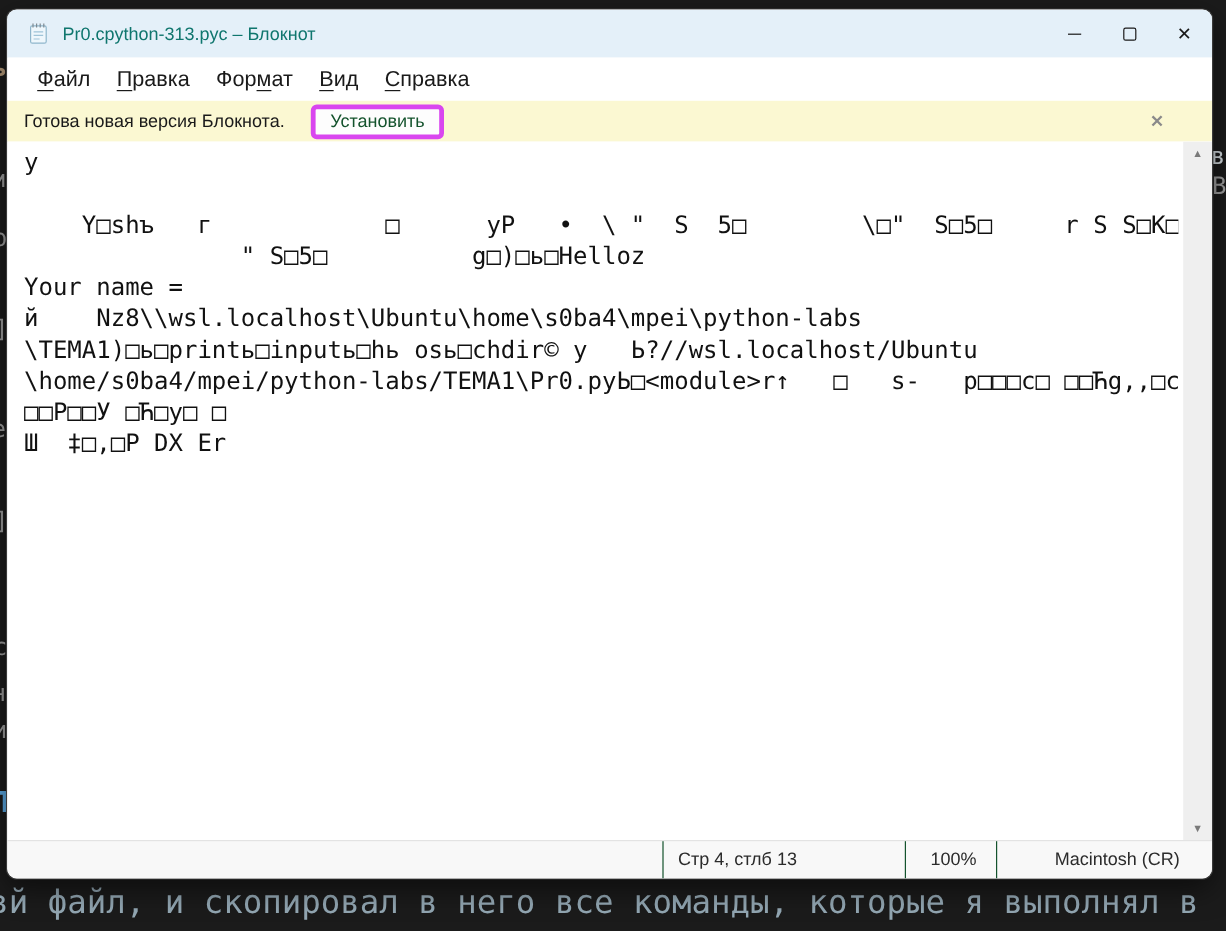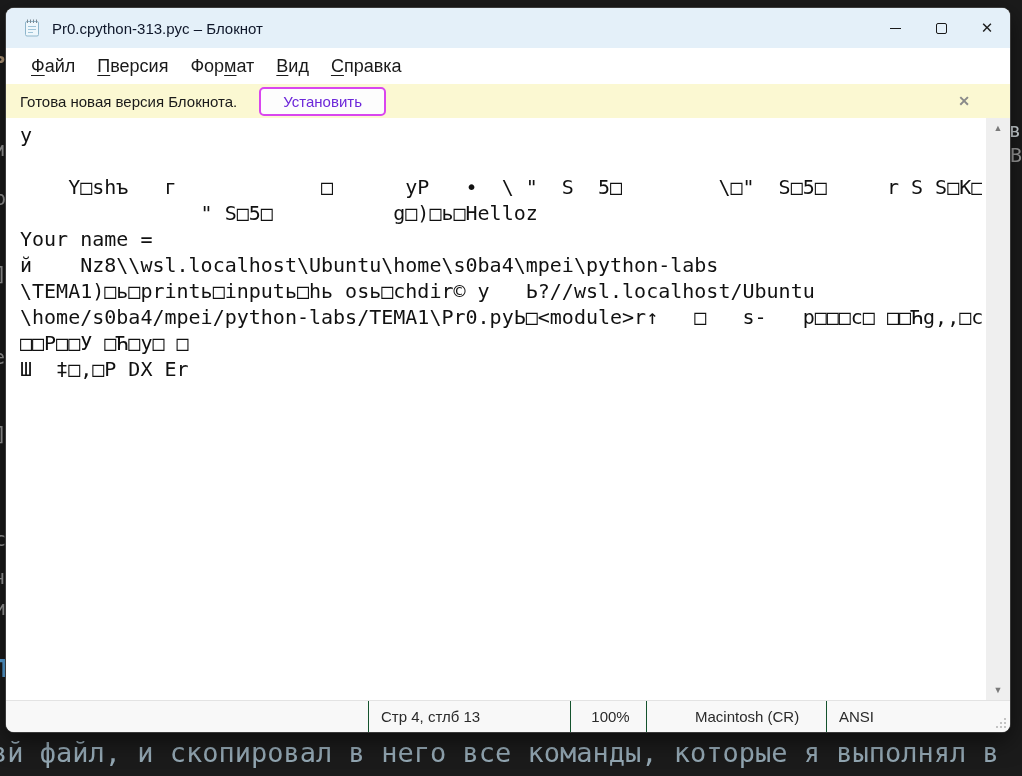--- a/index.html
+++ b/index.html
@@ -17,38 +17,38 @@
                  font-size: 27px; color: #93a7b3; white-space: nowrap; z-index: 1; }
 
   
   .window { position: absolute; left: 6px; top: 8px; width: 1004px; height: 724px; background: #ffffff;
             border-radius: 8px; overflow: hidden; z-index: 2; box-shadow: 0 0 0 1px #3a3a3a, 0 8px 24px rgba(0,0,0,.55);
             display: flex; flex-direction: column; }
 
   
   .titlebar { height: 40px; background: #e4f0f9; display: flex; align-items: center; flex: 0 0 auto; }
   .titlebar .app-icon { margin-left: 16px; width: 20px; height: 20px; flex: 0 0 auto; }
-  .titlebar .title { margin-left: 10px; font-size: 15px; color: #0f172a; white-space: nowrap; }
+  .titlebar .title { margin-left: 10px; font-size: 15px; color: #0f766e; white-space: nowrap; }
   .caption-buttons { margin-left: auto; display: flex; height: 100%; }
   .caption-btn { width: 46px; height: 100%; display: flex; align-items: center; justify-content: center;
                  color: #1a1a1a; font-size: 15px; cursor: default; }
   .min-glyph { display: block; width: 11px; height: 0; border-top: 1.4px solid #1a1a1a; }
   .max-glyph { display: block; width: 11px; height: 11px; border: 1.4px solid #1a1a1a; border-radius: 2px; }
   .close-glyph { font-size: 15px; }
 
   
   .menubar { height: 36px; background: #ffffff; display: flex; align-items: center; padding-left: 14px; flex: 0 0 auto; }
   .menu-item { font-size: 18px; color: #1a1a1a; padding: 4px 11px; white-space: nowrap; }
   .menu-item .u { text-decoration: underline; text-underline-offset: 3px; }
 
   
   .notify { height: 34px; background: #fbf8d2; display: flex; align-items: center; padding: 0 14px; flex: 0 0 auto; }
   .notify-msg { font-size: 15px; color: #1a1a1a; }
-  .notify-btn { margin-left: 22px; height: 29px; padding: 0 22px; background: #fdfdfd; border: 2px solid #d946ef;
-                border-radius: 5px; font-size: 15px; color: #6d28d9; font-family: "Liberation Sans", sans-serif; }
+  .notify-btn { margin-left: 22px; height: 29px; padding: 0 12px; background: #fdfdfd; border: 4px solid #d946ef;
+                border-radius: 5px; font-size: 15px; color: #14532d; font-family: "Liberation Sans", sans-serif; }
   .notify-close { margin-left: auto; margin-right: 26px; color: #8a8a8a; font-size: 14px; font-weight: bold; }
 
   
   .editor { position: relative; flex: 1 1 auto; background: #ffffff; overflow: hidden; }
   .editor-text { position: absolute; left: 14px; top: 4px; right: 28px; font-family: "DejaVu Sans Mono", monospace;
                  font-size: 20px; color: #111111; }
   .code-line { height: 26px; line-height: 26px; white-space: pre; overflow: hidden; }
   .vscrollbar { position: absolute; top: 0; right: 0; bottom: 0; width: 24px; background: #efefef;
                 display: flex; flex-direction: column; justify-content: space-between; align-items: center; }
   .scroll-arrow { font-size: 9px; color: #7a7a7a; padding: 5px 0; }
@@ -102,21 +102,21 @@
             <span class="max-glyph"></span>
           </div>
         <div class="caption-btn">
             <span class="close-glyph">✕</span>
           </div>
       </div>
     </div>
 
     <div class="menubar">
       <div class="menu-item"><span></span><span class="u">Ф</span><span>айл</span></div>
-      <div class="menu-item"><span></span><span class="u">П</span><span>версия</span></div>
+      <div class="menu-item"><span></span><span class="u">П</span><span>равка</span></div>
       <div class="menu-item"><span>Фор</span><span class="u">м</span><span>ат</span></div>
       <div class="menu-item"><span></span><span class="u">В</span><span>ид</span></div>
       <div class="menu-item"><span></span><span class="u">С</span><span>правка</span></div>
     </div>
 
     <div class="notify">
       <span class="notify-msg">Готова новая версия Блокнота.</span>
       <button class="notify-btn">Установить</button>
       <span class="notify-close">✕</span>
     </div>
@@ -138,27 +138,16 @@
         <span class="scroll-arrow">▲</span>
         <span class="scroll-arrow">▼</span>
       </div>
     </div>
 
     <div class="statusbar">
       <div class="status-spacer"></div>
       <div class="status-seg seg-cursor">Стр 4, стлб 13</div>
       <div class="status-seg seg-zoom">100%</div>
       <div class="status-seg seg-eol">Macintosh (CR)</div>
-      <div class="status-seg seg-enc">
-        <span>ANSI</span>
-        <svg class="resize-grip" width="12" height="12">
-          <circle cx="10" cy="2" r="1" fill="#b3b3b3"></circle>
-          <circle cx="10" cy="6" r="1" fill="#b3b3b3"></circle>
-          <circle cx="6" cy="6" r="1" fill="#b3b3b3"></circle>
-          <circle cx="10" cy="10" r="1" fill="#b3b3b3"></circle>
-          <circle cx="6" cy="10" r="1" fill="#b3b3b3"></circle>
-          <circle cx="2" cy="10" r="1" fill="#b3b3b3"></circle>
-        </svg>
-      </div>
     </div>
 
   </div>
 </div>
 
 </body></html>

